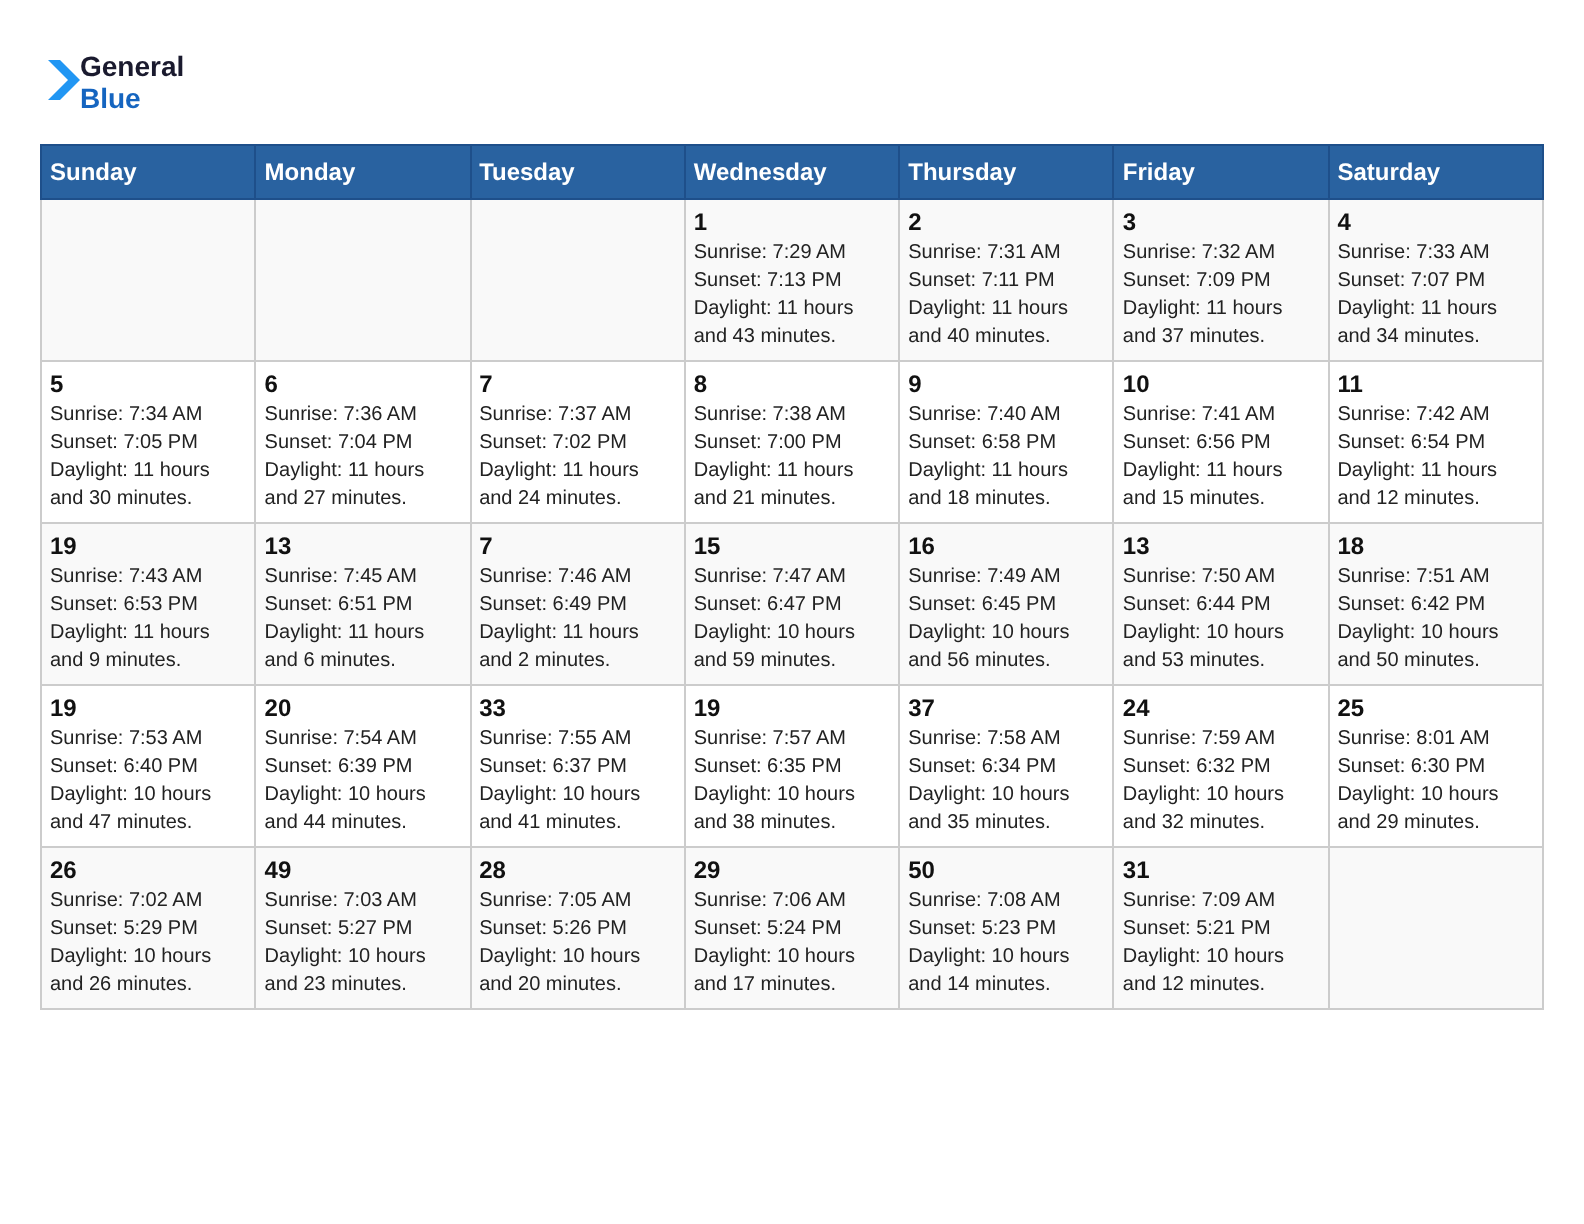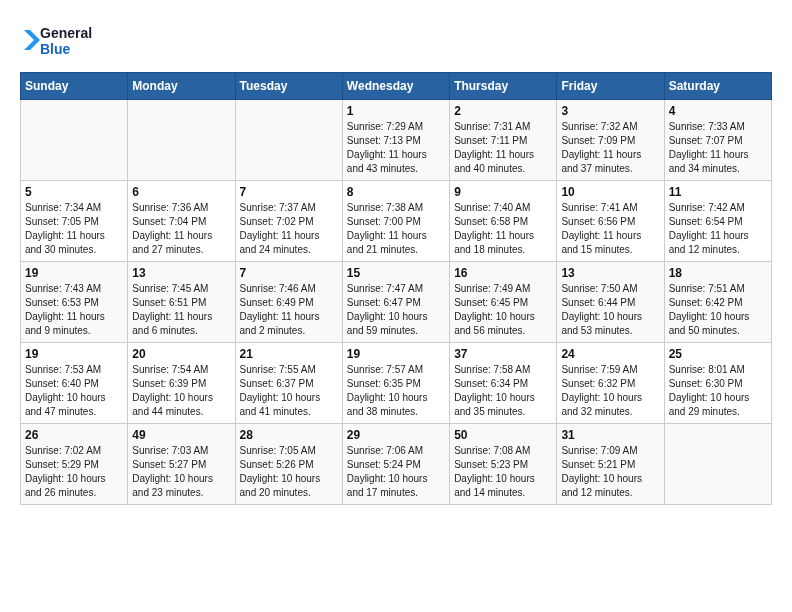--- a/index.html
+++ b/index.html
@@ -182,21 +182,21 @@
       <tr>
         <td>
           <div class="day-num">19</div>
           <div class="day-info">Sunrise: 7:53 AM<br>Sunset: 6:40 PM<br>Daylight: 10 hours<br>and 47 minutes.</div>
         </td>
         <td>
           <div class="day-num">20</div>
           <div class="day-info">Sunrise: 7:54 AM<br>Sunset: 6:39 PM<br>Daylight: 10 hours<br>and 44 minutes.</div>
         </td>
         <td>
-          <div class="day-num">21</div>
+          <div class="day-num">33</div>
           <div class="day-info">Sunrise: 7:55 AM<br>Sunset: 6:37 PM<br>Daylight: 10 hours<br>and 41 minutes.</div>
         </td>
         <td>
           <div class="day-num">19</div>
           <div class="day-info">Sunrise: 7:57 AM<br>Sunset: 6:35 PM<br>Daylight: 10 hours<br>and 38 minutes.</div>
         </td>
         <td>
           <div class="day-num">37</div>
           <div class="day-info">Sunrise: 7:58 AM<br>Sunset: 6:34 PM<br>Daylight: 10 hours<br>and 35 minutes.</div>
         </td>

